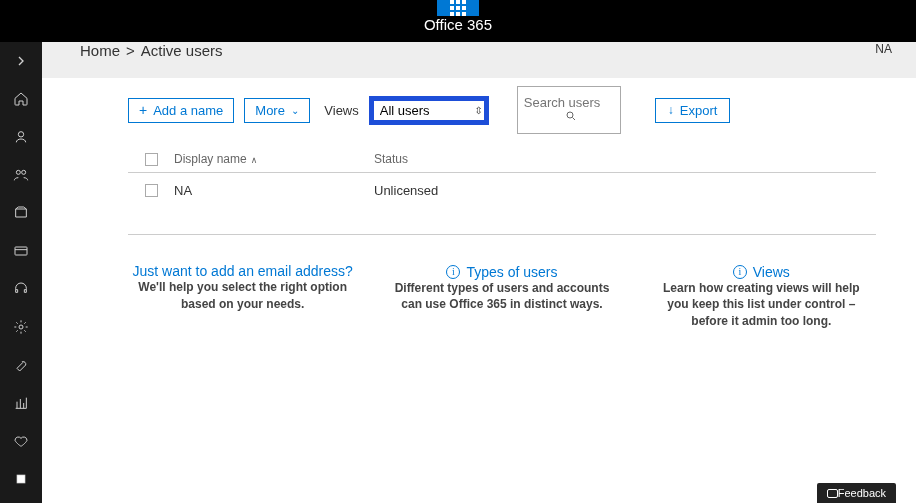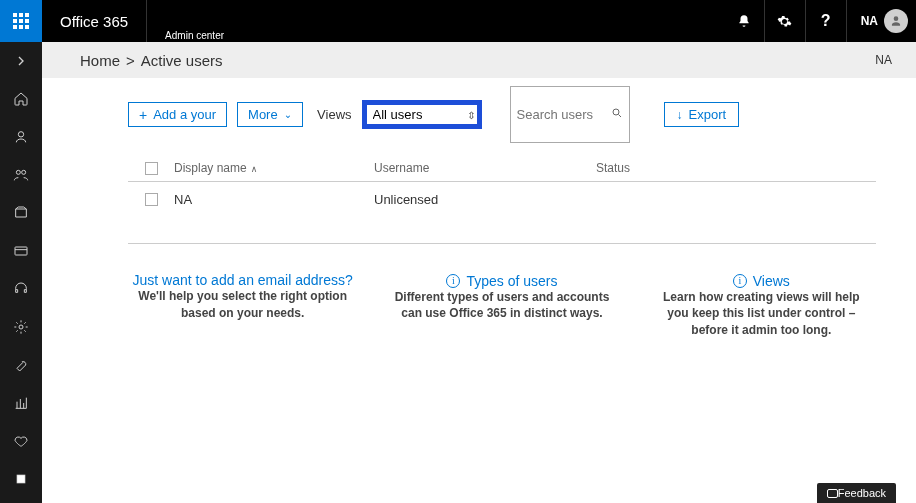--- a/index.html
+++ b/index.html
@@ -1,19 +1,19 @@
 <!DOCTYPE html>
 <html><head>
 <meta charset="utf-8">
 <style>
 * { box-sizing: border-box; margin: 0; padding: 0; }
 body { font-family: "Segoe UI", Arial, sans-serif; font-size: 13px; color: #333; background: #fff; width: 916px; height: 503px; overflow: hidden; position: relative; }
 
 
-.topbar { height: 42px; background: #000; color: #fff; display: flex; align-items: center; }
+.topbar { height: 42px; background: #000; color: #fff; display: flex; align-items: center; flex-direction: column; }
 .waffle { width: 42px; height: 42px; background: #0078d4; display: flex; align-items: center; justify-content: center; }
 .waffle-grid { width: 16px; height: 16px; display: grid; grid-template-columns: repeat(3,4px); grid-template-rows: repeat(3,4px); gap: 2px; }
 .waffle-grid span { background: #fff; width: 4px; height: 4px; }
 .brand { padding: 0 18px; font-size: 15px; font-weight: 400; }
 .divider { width: 1px; height: 42px; background: #333; }
 .app-title { padding: 0 18px; font-size: 10px; margin-top: 28px; }
 .top-spacer { flex: 1; }
 .top-icon { width: 40px; height: 42px; display: flex; align-items: center; justify-content: center; color: #fff; font-size: 16px; cursor: pointer; }
 .top-divider { width: 1px; height: 42px; background: #333; }
 .user-badge { display: flex; align-items: center; padding: 0 8px 0 14px; gap: 6px; }
@@ -21,36 +21,36 @@
 .avatar { width: 24px; height: 24px; border-radius: 50%; background: #d0d0d0; display: flex; align-items: center; justify-content: center; }
 .avatar svg { width: 14px; height: 14px; fill: #666; }
 
 
 .leftrail { position: absolute; top: 42px; left: 0; width: 42px; height: calc(503px - 42px); background: #1a1a1a; display: flex; flex-direction: column; }
 .rail-item { width: 42px; height: 38px; display: flex; align-items: center; justify-content: center; color: #d0d0d0; cursor: pointer; }
 .rail-item svg { width: 16px; height: 16px; fill: #d0d0d0; stroke: #d0d0d0; }
 .rail-item.white-box svg { fill: #fff; }
 
 
-.crumbbar { position: absolute; top: 42px; left: 42px; right: 0; height: 36px; background: #eeeeee; display: flex; align-items: center; padding-left: 38px; padding-right: 24px; font-size: 15px; color: #333; }
+.crumbbar { position: absolute; top: 42px; left: 42px; right: 0; height: 36px; background: #eeeeee; display: flex; padding-left: 38px; padding-right: 24px; font-size: 15px; color: #333; }
 .crumbbar .crumb-right { margin-left: auto; font-size: 12px; color: #333; }
 
 
 .main { position: absolute; top: 78px; left: 42px; right: 0; bottom: 0; background: #fff; padding: 8px 40px 0 86px; }
 
 
 .toolbar { display: flex; align-items: center; gap: 10px; flex-wrap: wrap; }
 .btn { border: 1px solid #0078d4; color: #0078d4; background: #fff; padding: 4px 10px; font-size: 13px; display: inline-flex; align-items: center; gap: 6px; cursor: pointer; }
 .btn .plus { font-size: 14px; line-height: 1; }
 .btn .chev { font-size: 10px; color: #0078d4; }
 .views-label { font-size: 13px; color: #333; margin-left: 4px; }
 .views-select { border: 5px solid #1d4ed8; padding: 2px 20px 2px 6px; font-size: 13px; min-width: 120px; appearance: none; background: #fff; position: relative; }
 .select-wrap { position: relative; display: inline-block; }
 .select-wrap::after { content: "⇳"; position: absolute; right: 6px; top: 50%; transform: translateY(-50%); font-size: 10px; color: #333; pointer-events: none; }
-.search-wrap { border: 1px solid #aaa; display: inline-flex; align-items: center; padding: 20px 6px; margin-left: 18px; }
+.search-wrap { border: 1px solid #aaa; display: inline-flex; align-items: center; padding: 8px 6px; margin-left: 18px; flex-direction: column; }
 .search-wrap input { border: none; outline: none; font-size: 13px; width: 90px; color: #666; }
 .search-wrap .mag { color: #666; font-size: 13px; margin-left: 4px; }
 .export-btn { border: 1px solid #0078d4; color: #0078d4; background: #fff; padding: 4px 12px; font-size: 13px; display: inline-flex; align-items: center; gap: 6px; cursor: pointer; margin-left: 24px; }
 .export-btn .dl { font-size: 12px; }
 
 
 .table { margin-top: 12px; }
 .thead { display: flex; align-items: center; border-bottom: 1px solid #ccc; padding: 6px 0; font-size: 12px; color: #666; }
 .col-check { width: 46px; display: flex; justify-content: center; }
 .col-name { width: 200px; }
@@ -190,21 +190,21 @@
   <span style="margin:0 6px">&gt;</span>
   <span>Active users</span>
   <span class="crumb-right">NA</span>
 </div>
 
 <div class="main">
 
   <div class="toolbar">
     <button class="btn">
       <span class="plus">+</span>
-      <span>Add a your</span>
+      <span>Add a name</span>
     </button>
     <button class="btn">
       <span>More</span>
       <span class="chev">⌄</span>
     </button>
     <span class="views-label">Views</span>
     <span class="select-wrap">
       <select class="views-select">
         <option>All users</option>
       </select>
@@ -225,21 +225,20 @@
   </div>
 
   <div class="table">
     <div class="thead">
       <div class="col-check">
           <span class="chk"></span>
         </div>
       <div class="col-name">
         <span>Display name</span><span class="sort-caret">∧</span>
       </div>
-      <div class="col-user">Username</div>
       <div class="col-status">Status</div>
     </div>
     <div class="trow">
       <div class="col-check">
           <span class="chk"></span>
         </div>
       <div class="col-name">NA</div>
       <div class="col-status">Unlicensed</div>
     </div>
     <div class="table-bottom"></div>

